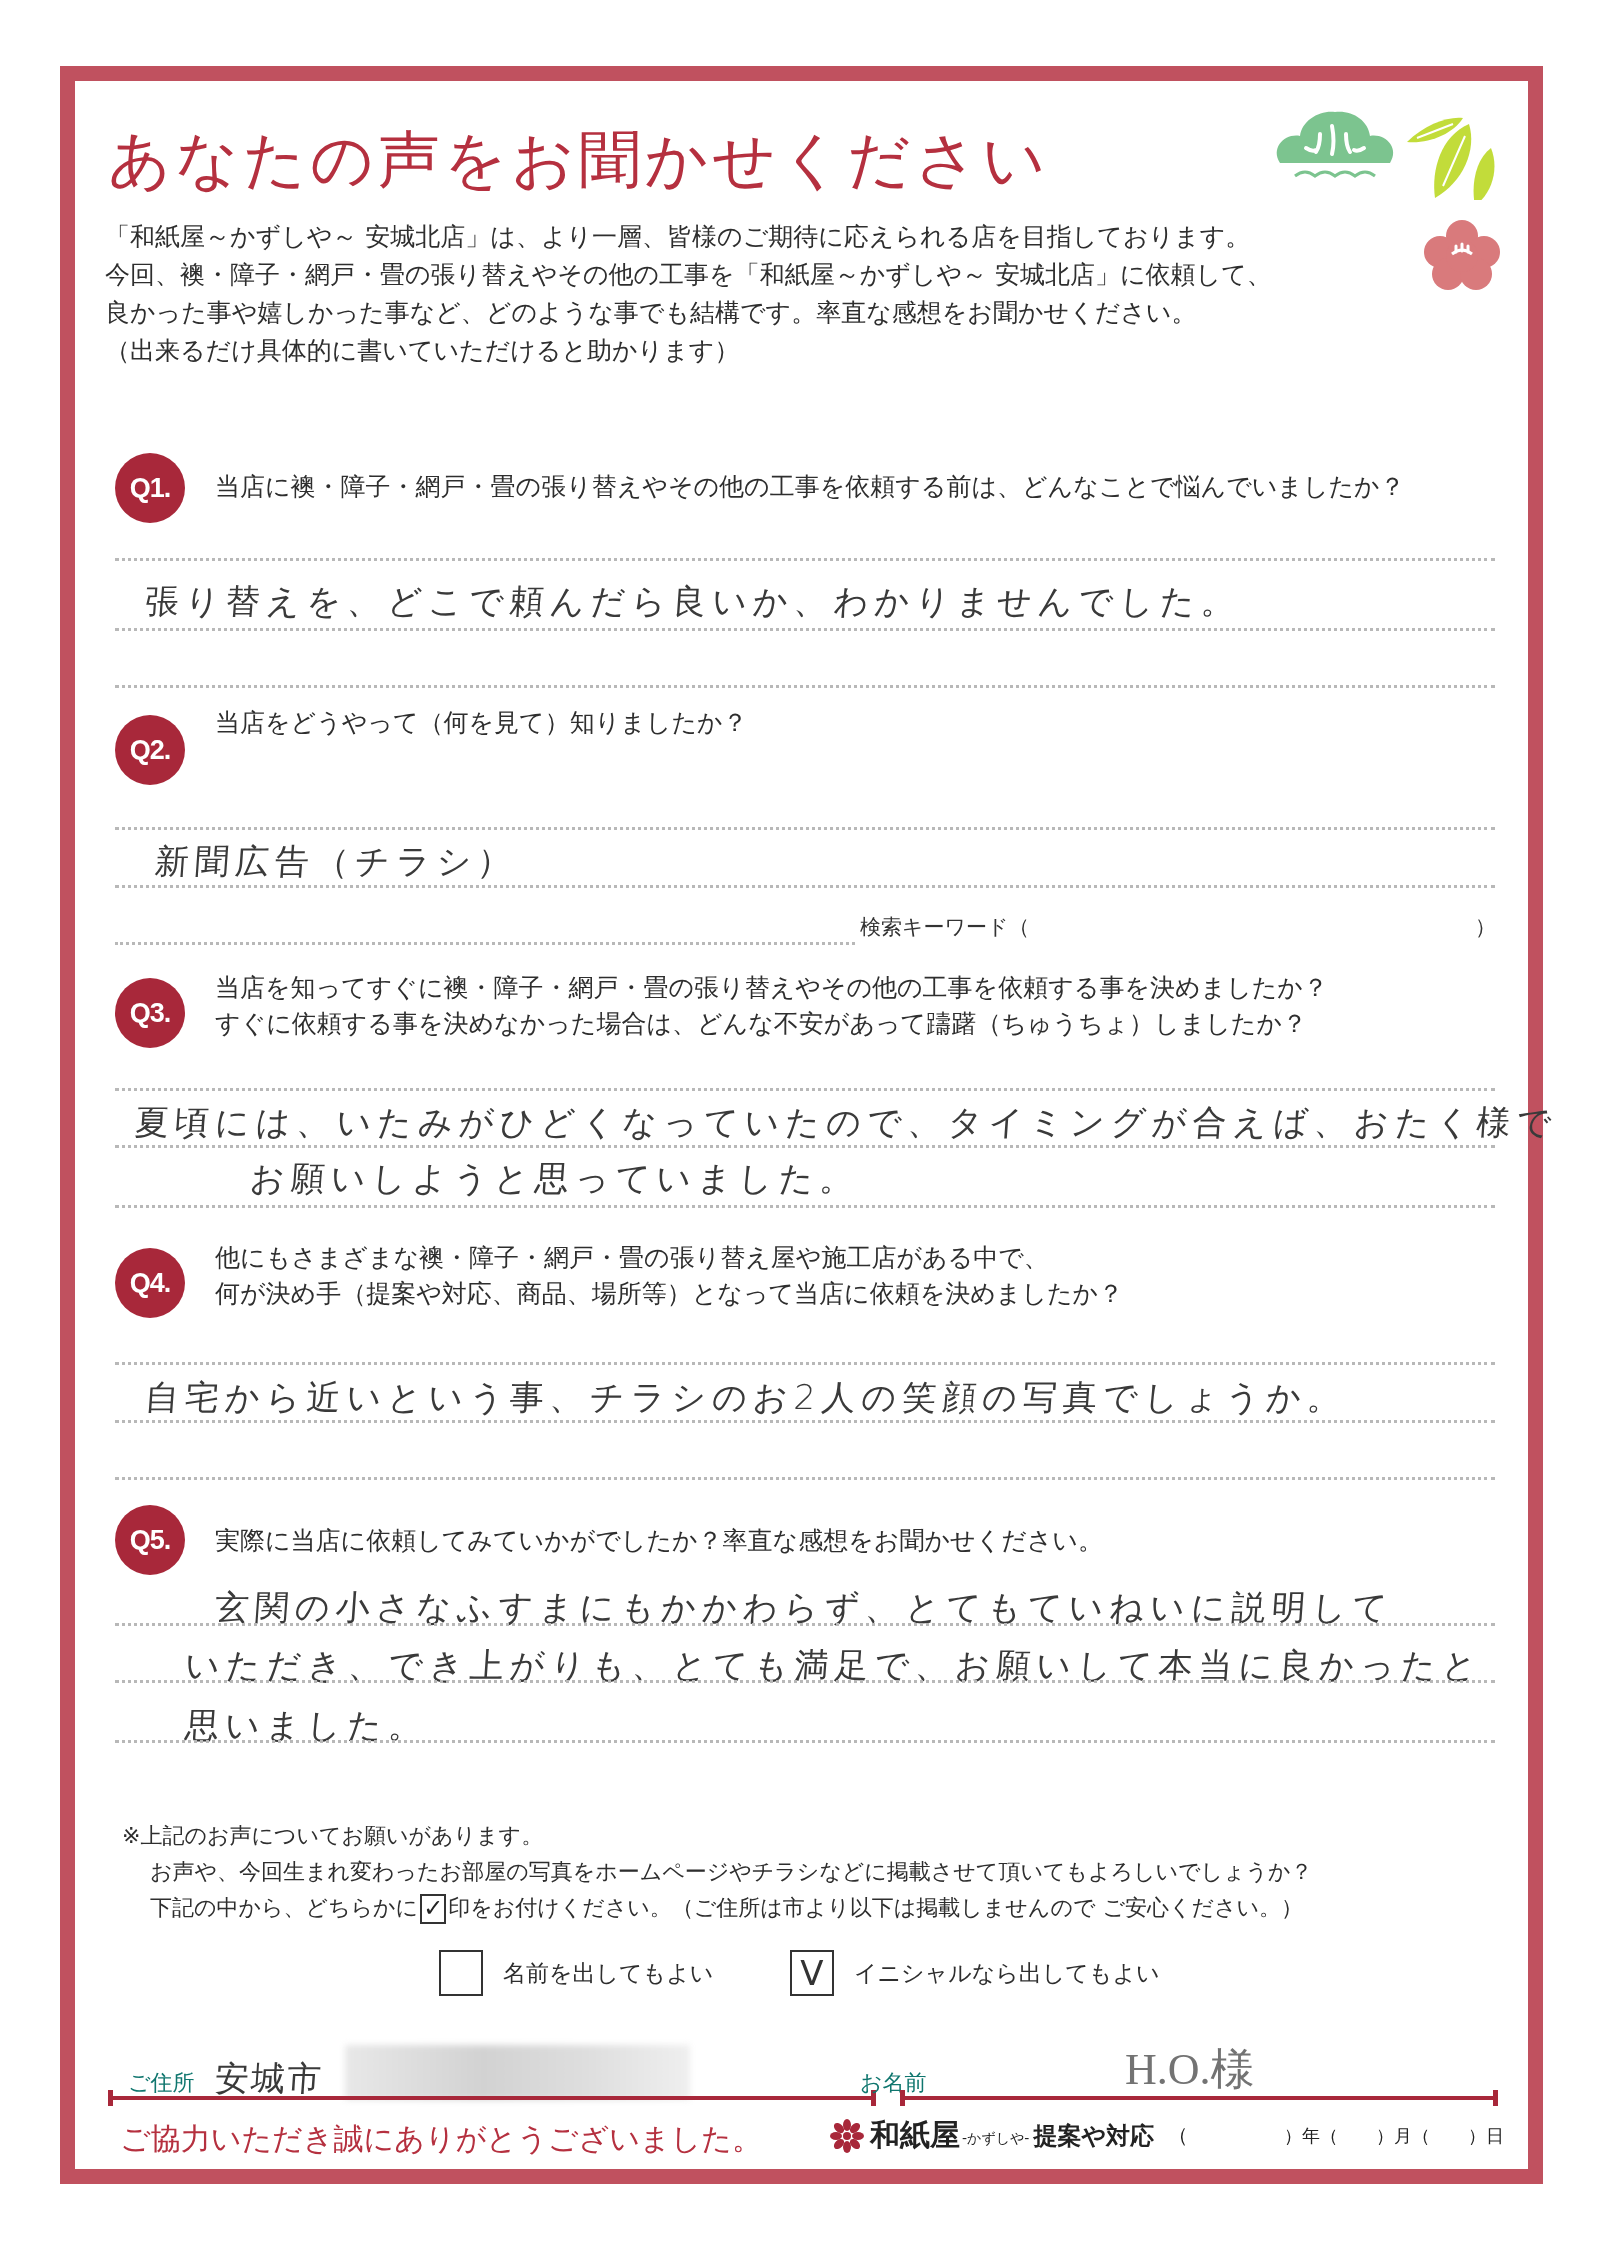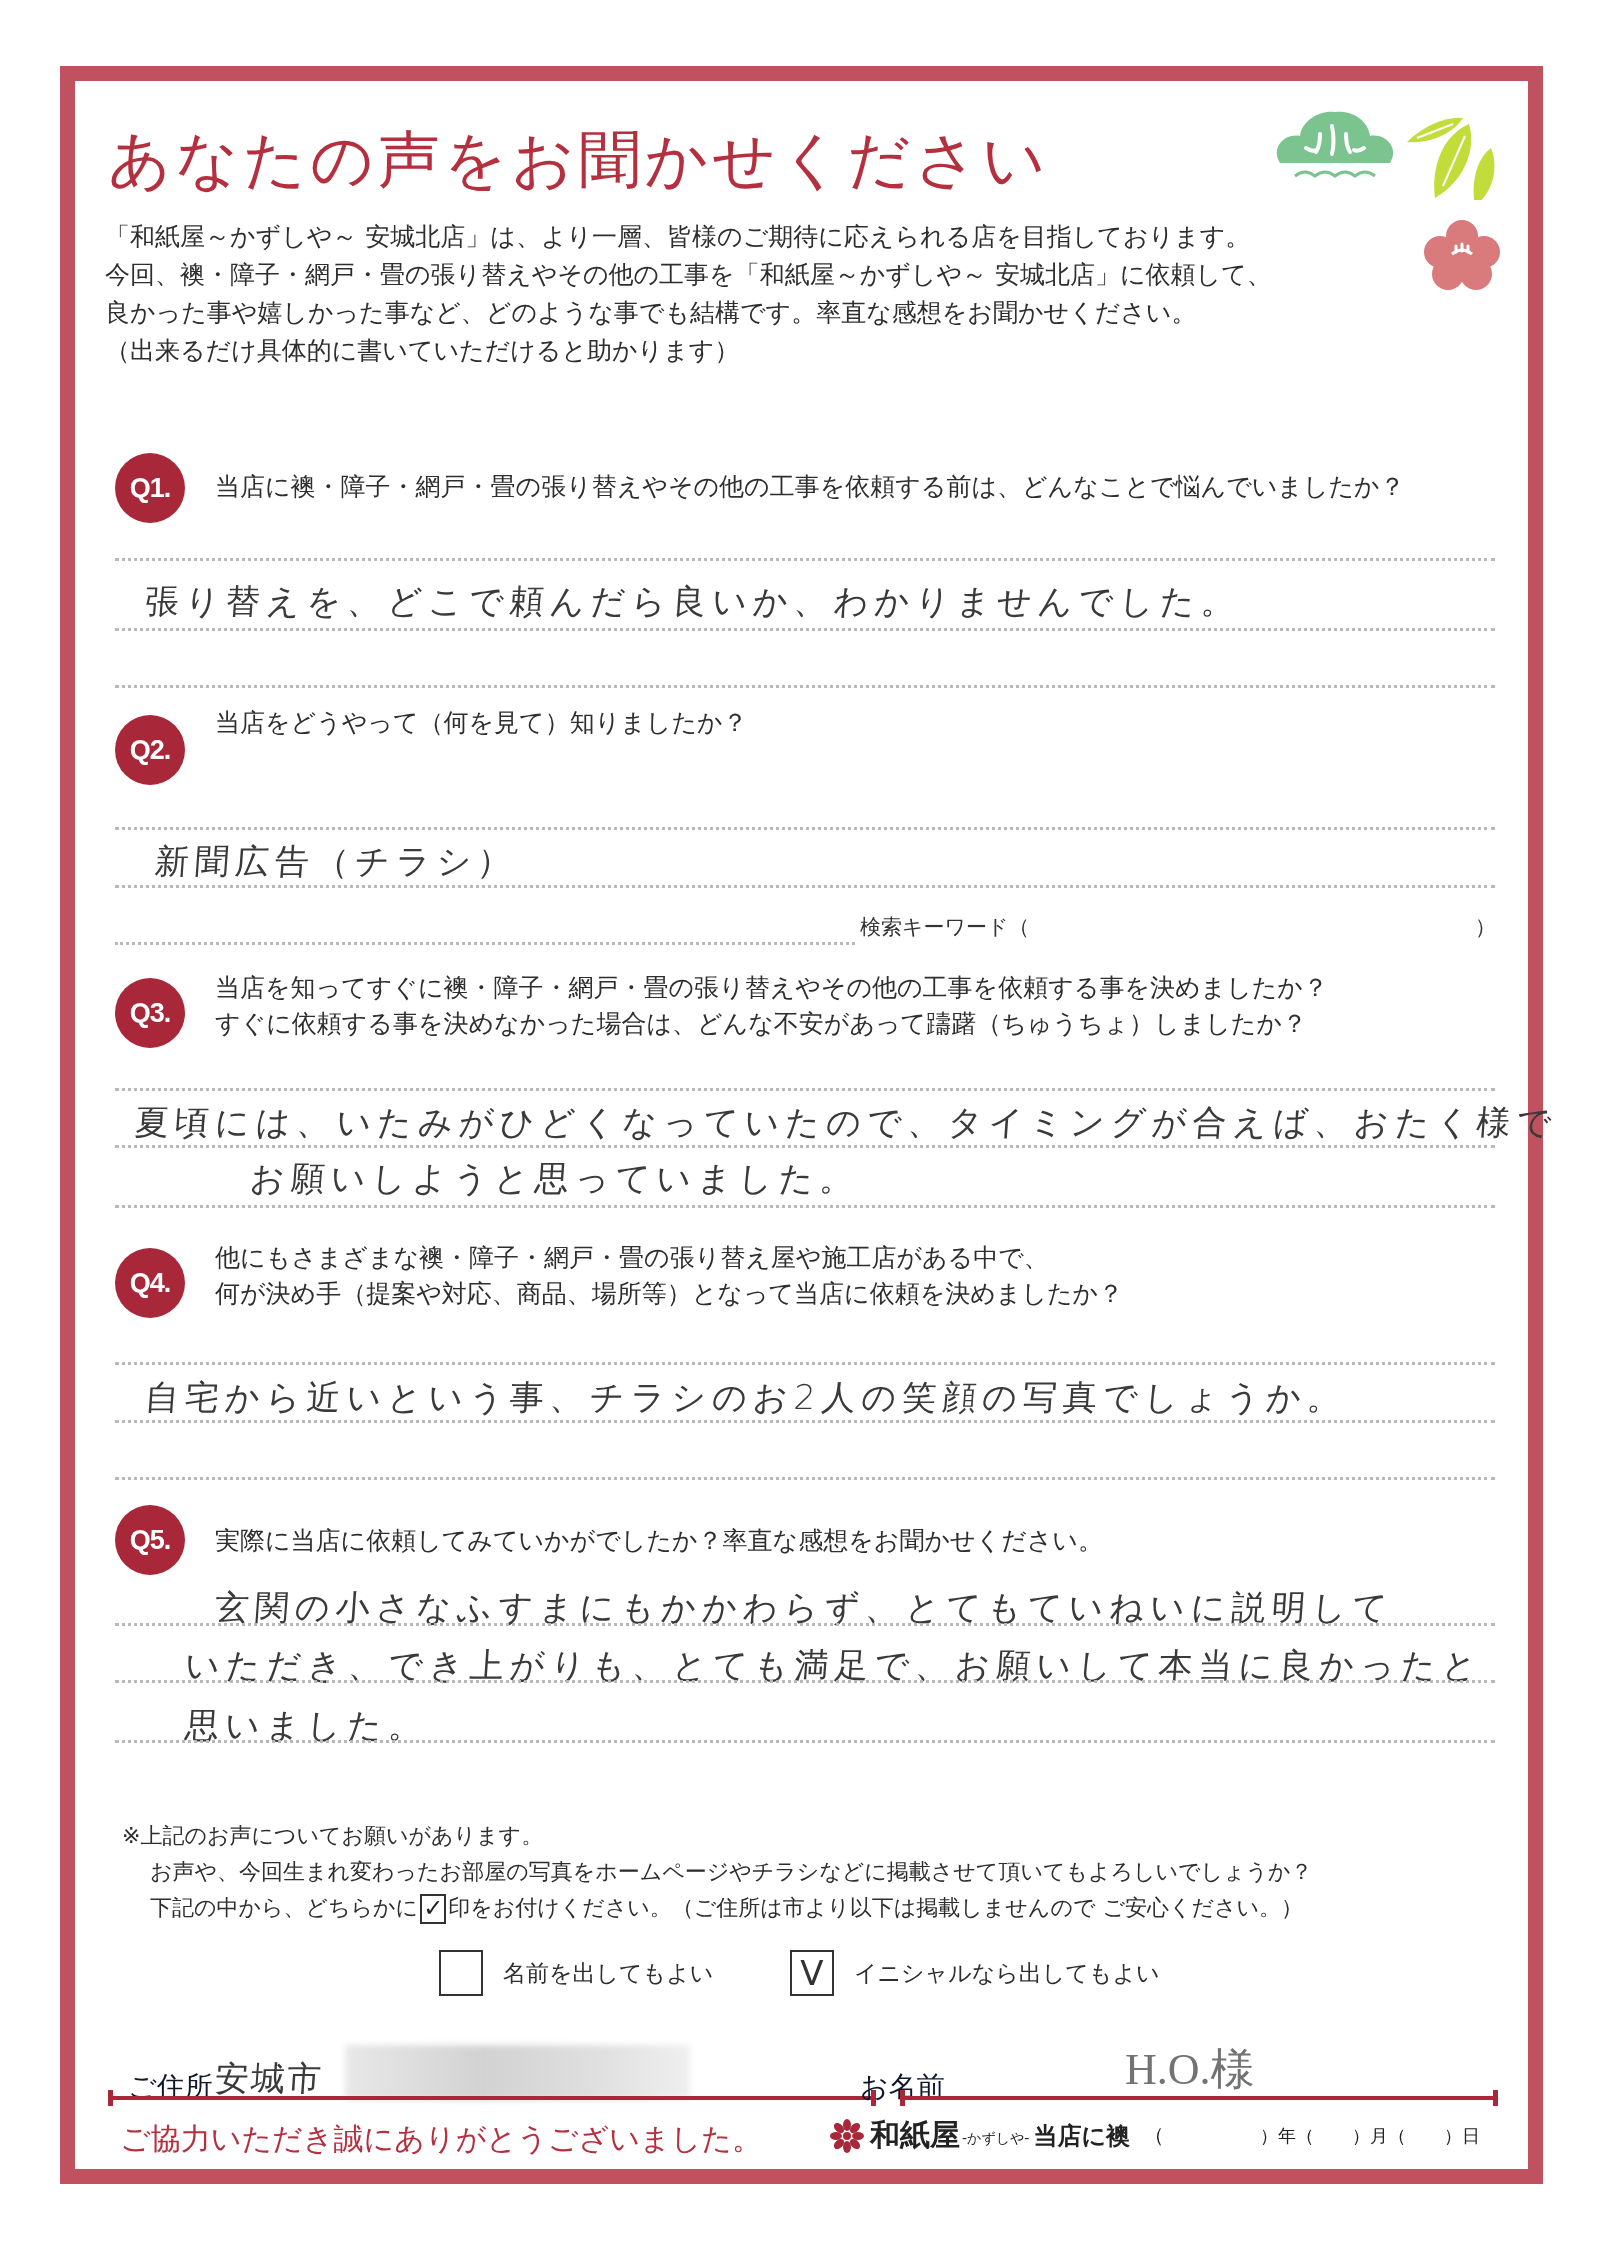--- a/index.html
+++ b/index.html
@@ -25,21 +25,21 @@
   .notes div { white-space: nowrap; }
   .chk { display: inline-block; width: 22px; height: 26px; border: 2px solid #333; vertical-align: middle;
          position: relative; margin: 0 2px; }
   .chk::after { content: "✓"; position: absolute; left: 1px; top: -6px; font-size: 24px; font-weight: bold; color: #222; }
   .opt { position: absolute; top: 1950px; display: flex; align-items: center; font-size: 23px; color: #2e2e2e; }
   .box { width: 40px; height: 42px; border: 2px solid #333; margin-right: 20px; position: relative;
          display: flex; align-items: center; justify-content: center; font-size: 34px; color: #333; }
   .sigline { position: absolute; top: 2096px; height: 4px; background: #a8283a; }
   .sigline::before, .sigline::after { content: ""; position: absolute; top: -6px; width: 5px; height: 16px; background: #a8283a; }
   .sigline::before { left: 0; } .sigline::after { right: 0; }
-  .label { position: absolute; font-size: 28px; color: #0f172a; }
+  .label { position: absolute; font-size: 22px; color: #0f766e; }
   .thanks { position: absolute; left: 120px; top: 2119px; font-size: 30px; color: #b5303f; white-space: nowrap; }
   .footer-shop { position: absolute; left: 830px; top: 2115px; display: flex; align-items: center; white-space: nowrap; color: #222; }
   .blur { position: absolute; left: 345px; top: 2045px; width: 345px; height: 55px;
           background: linear-gradient(90deg, #e8e8e8, #d2d2d2 40%, #dedede 70%, #efefef); filter: blur(3px); }
 </style>
 </head>
 <body>
 
 <div class="frame"></div>
 
@@ -175,21 +175,21 @@
         <ellipse cx="28" cy="17" rx="6" ry="4"></ellipse>
       <ellipse cx="9" cy="9" rx="4" ry="6" transform="rotate(-45 9 9)"></ellipse>
         <ellipse cx="25" cy="25" rx="4" ry="6" transform="rotate(-45 25 25)"></ellipse>
       <ellipse cx="25" cy="9" rx="4" ry="6" transform="rotate(45 25 9)"></ellipse>
         <ellipse cx="9" cy="25" rx="4" ry="6" transform="rotate(45 9 25)"></ellipse>
       <circle cx="17" cy="17" r="4"></circle>
     </g>
   </svg>
   <span style="font-family:'DejaVu Serif',serif;font-size:30px;font-weight:bold;margin-left:6px">和紙屋</span>
   <span style="font-size:14px;margin:6px 4px 0 2px">-かずしや-</span>
-  <span style="font-family:'DejaVu Serif',serif;font-size:24px;font-weight:bold">当店に襖</span>
+  <span style="font-family:'DejaVu Serif',serif;font-size:24px;font-weight:bold">提案や対応</span>
   <span style="font-size:20px;margin-left:14px">（</span>
   <span style="display:inline-block;width:96px"></span>
   <span style="font-size:18px">）年（</span>
   <span style="display:inline-block;width:38px"></span>
   <span style="font-size:18px">）月（</span>
   <span style="display:inline-block;width:38px"></span>
   <span style="font-size:18px">）日</span>
 </div>
 
 </body></html>

